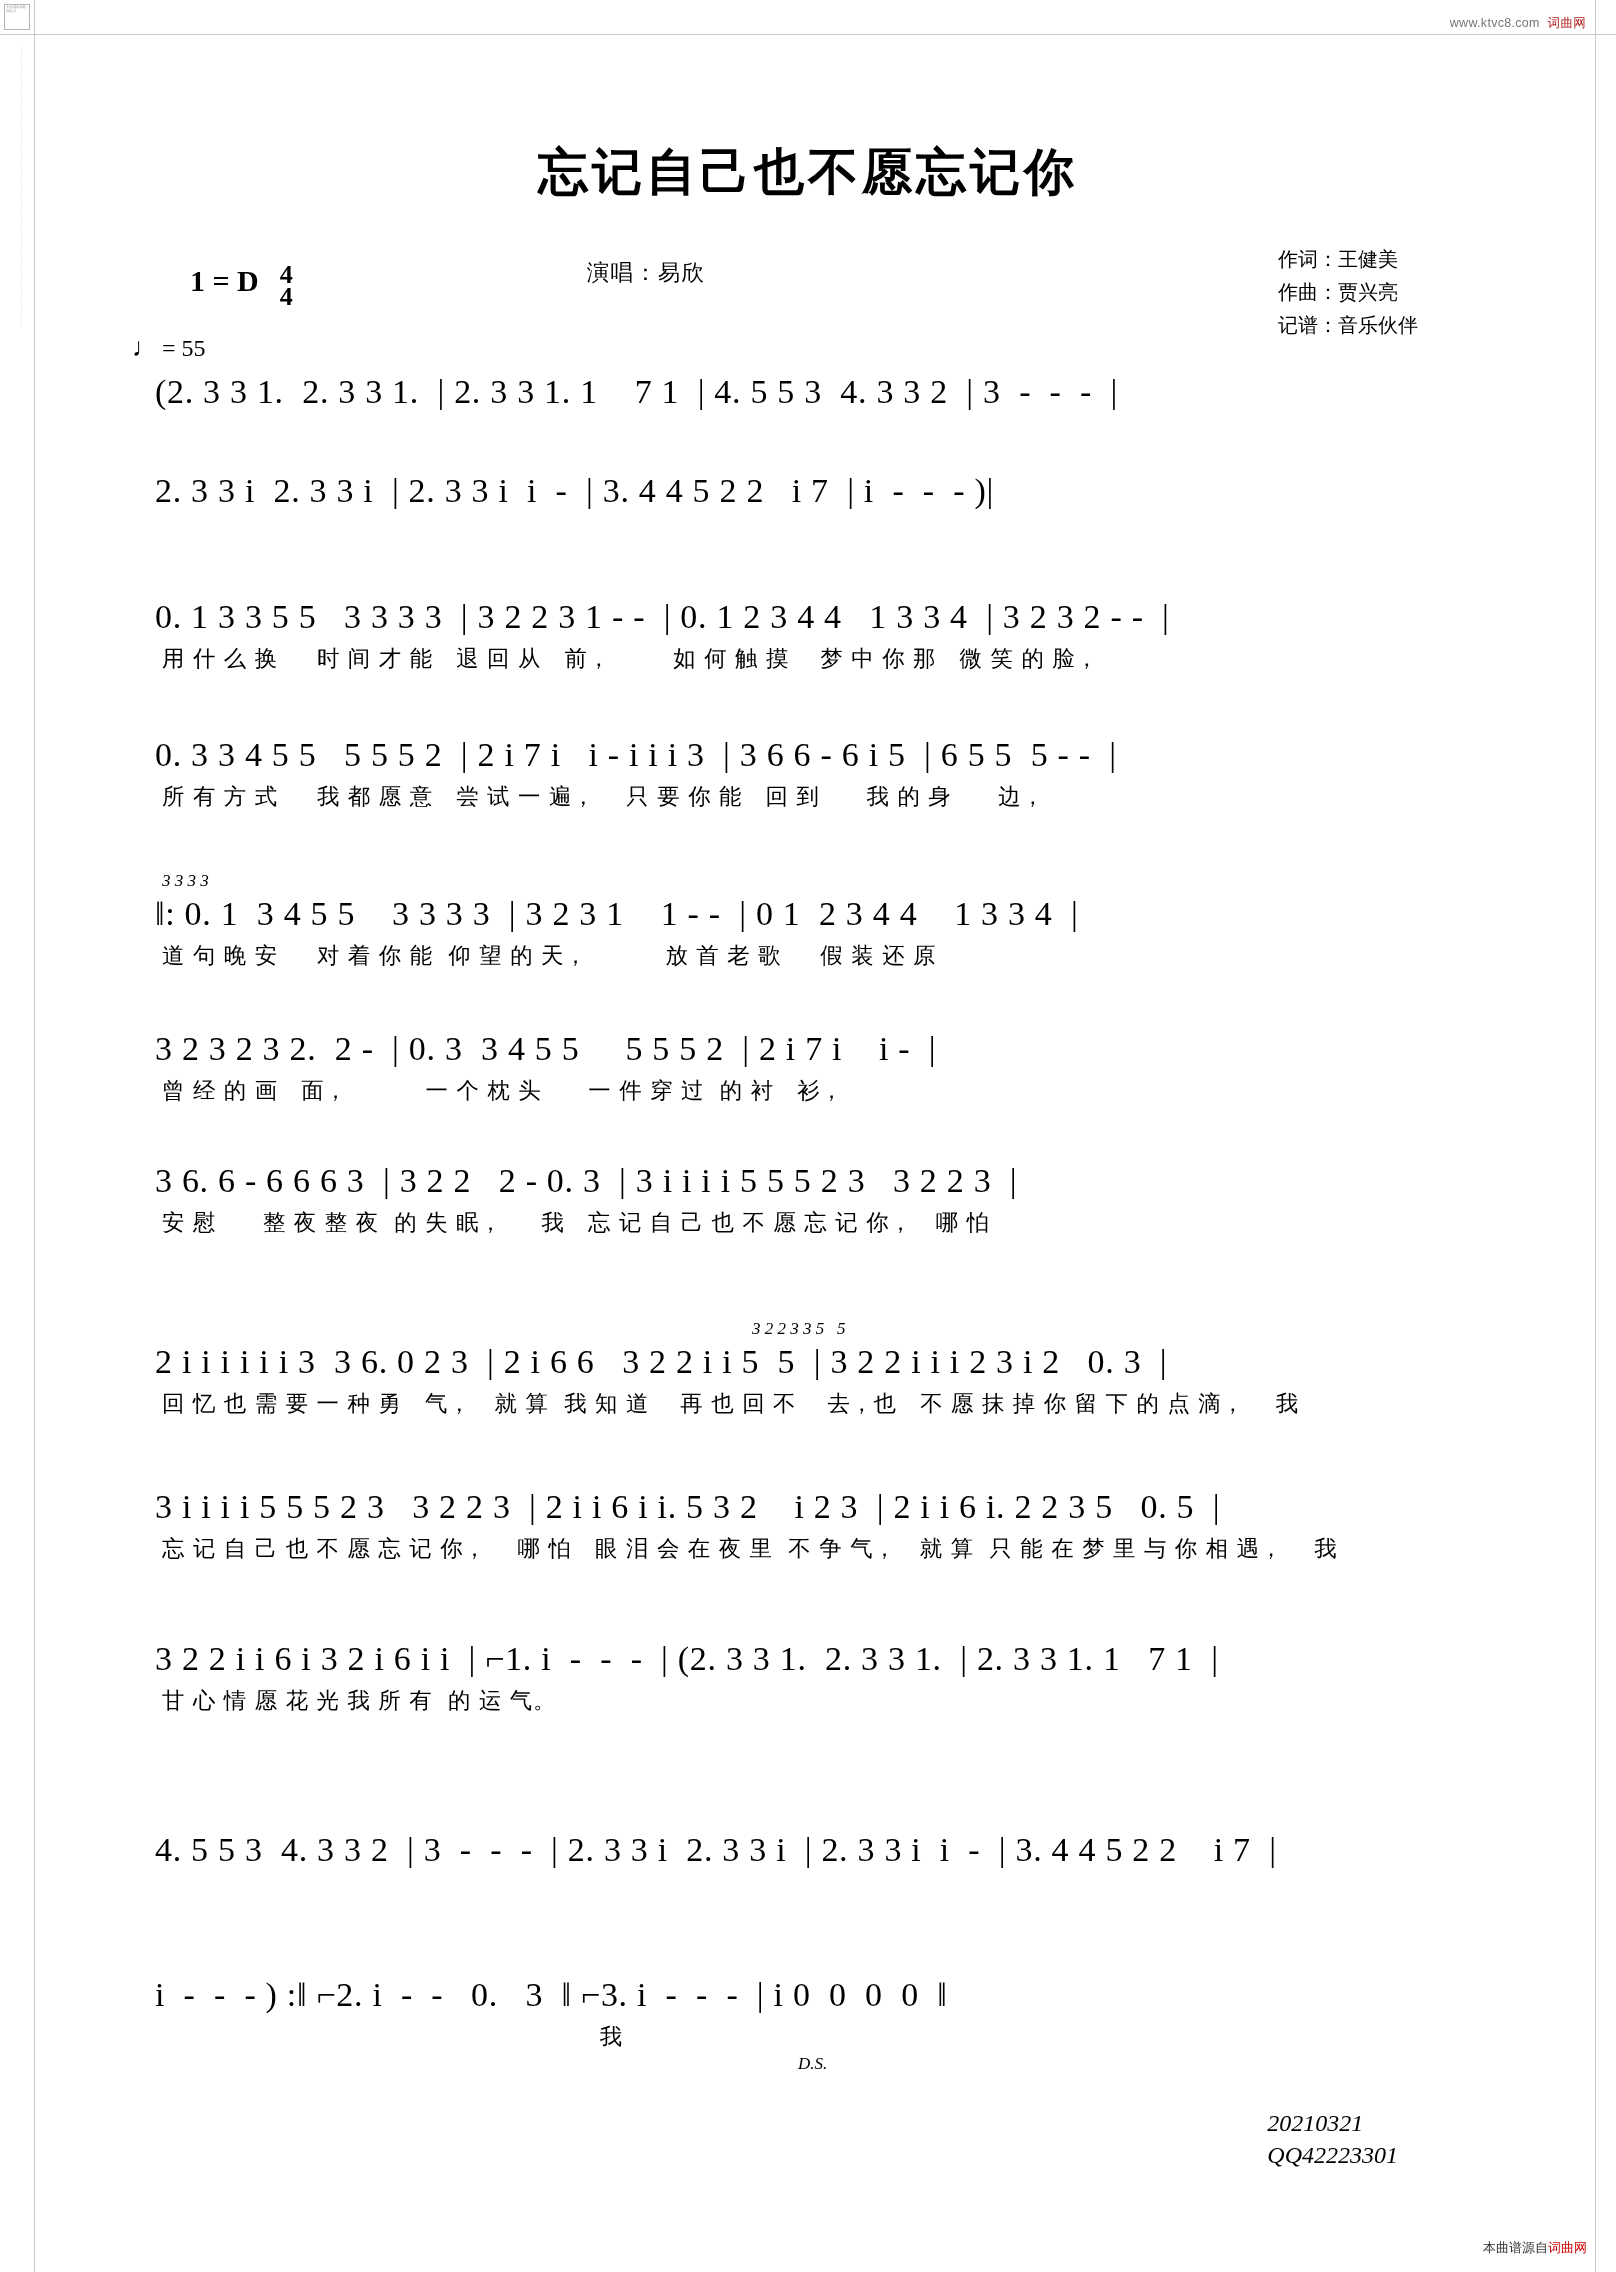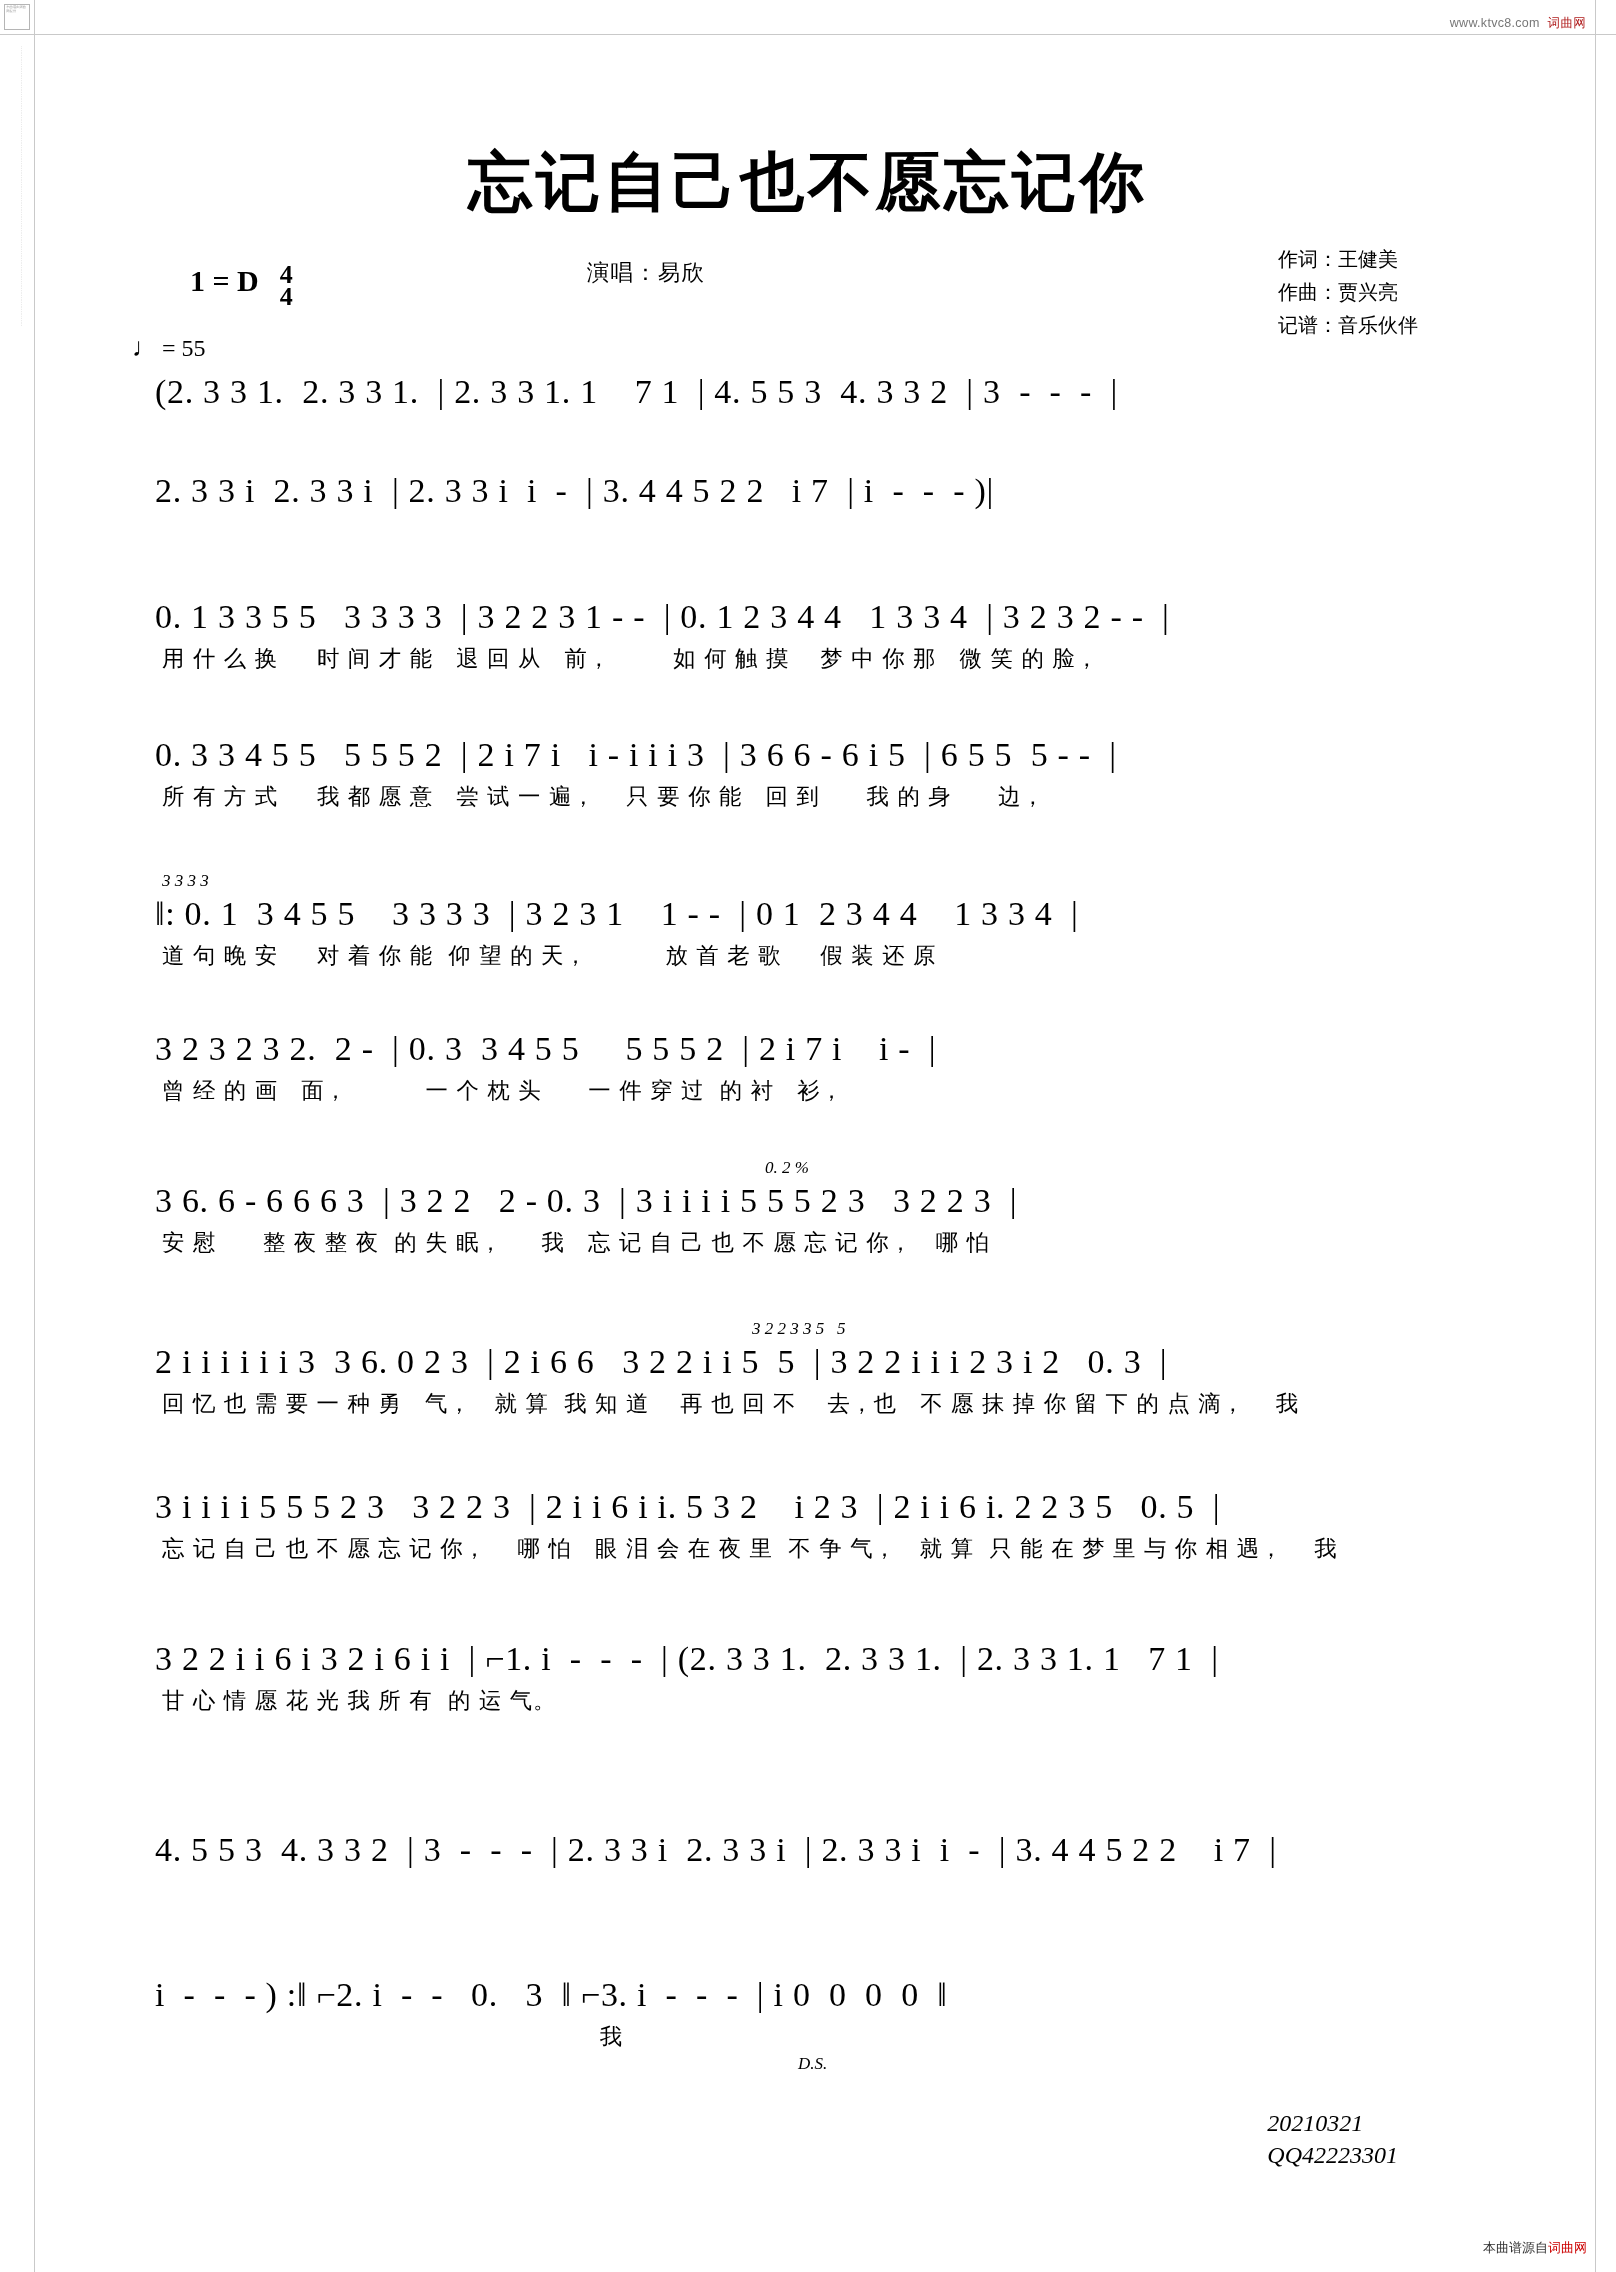--- a/index.html
+++ b/index.html
@@ -78,21 +78,21 @@
   }
   .footer-mark .red { color: #c00; }
 
   .title {
     position: absolute;
     top: 139px;
     left: 0; width: 1616px;
     text-align: center;
     font-family: "DejaVu Sans", sans-serif;
     font-weight: bold;
-    font-size: 64px;
+    font-size: 50px;
     letter-spacing: 4px;
     color: #000;
   }
   .singer {
     position: absolute;
     top: 257px;
     left: 0; width: 1292px;
     text-align: center;
     font-family: "DejaVu Sans", sans-serif;
     font-size: 22.4px;
@@ -248,21 +248,20 @@
     <div class="notes">‖: 0. 1  3 4 5 5    3 3 3 3  | 3 2 3 1    1 - -  | 0 1  2 3 4 4    1 3 3 4  |</div>
     <div class="lyrics">道 句 晚 安     对 着 你 能  仰 望 的 天，          放 首 老 歌     假 装 还 原</div>
   </div>
 
   <div class="system" style="top:1026px">
     <div class="notes">3 2 3 2 3 2.  2 -  | 0. 3  3 4 5 5     5 5 5 2  | 2 i 7 i    i -  |</div>
     <div class="lyrics">曾 经 的 画   面，          一 个 枕 头      一 件 穿 过  的 衬   衫，</div>
   </div>
 
   <div class="system" style="top:1158px">
-    <div class="mark-small" style="padding-left:765px">0. 2 %</div>
     <div class="notes">3 6. 6 - 6 6 6 3  | 3 2 2   2 - 0. 3  | 3 i i i i 5 5 5 2 3   3 2 2 3  |</div>
     <div class="lyrics">安 慰      整 夜 整 夜  的 失 眠，     我   忘 记 自 己 也 不 愿 忘 记 你，   哪 怕</div>
   </div>
 
   <div class="system" style="top:1319px">
     <div class="mark-small" style="padding-left:752px">3 2 2 3 3 5   5</div>
     <div class="notes">2 i i i i i i 3  3 6. 0 2 3  | 2 i 6 6   3 2 2 i i 5  5  | 3 2 2 i i i 2 3 i 2   0. 3  |</div>
     <div class="lyrics">回 忆 也 需 要 一 种 勇   气，   就 算  我 知 道    再 也 回 不    去，也   不 愿 抹 掉 你 留 下 的 点 滴，    我</div>
   </div>
 

